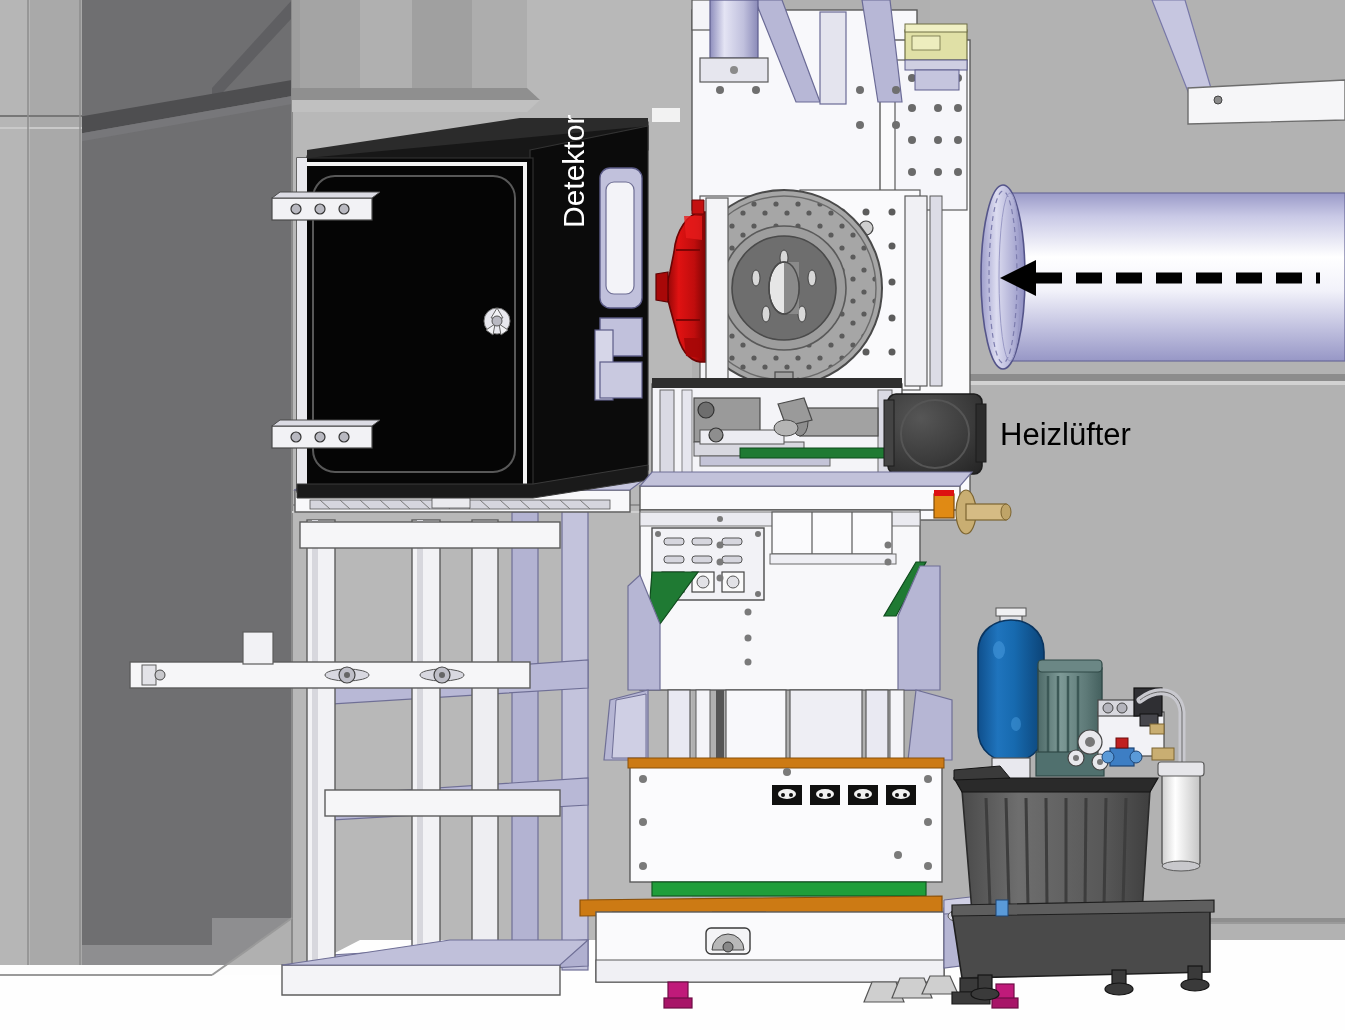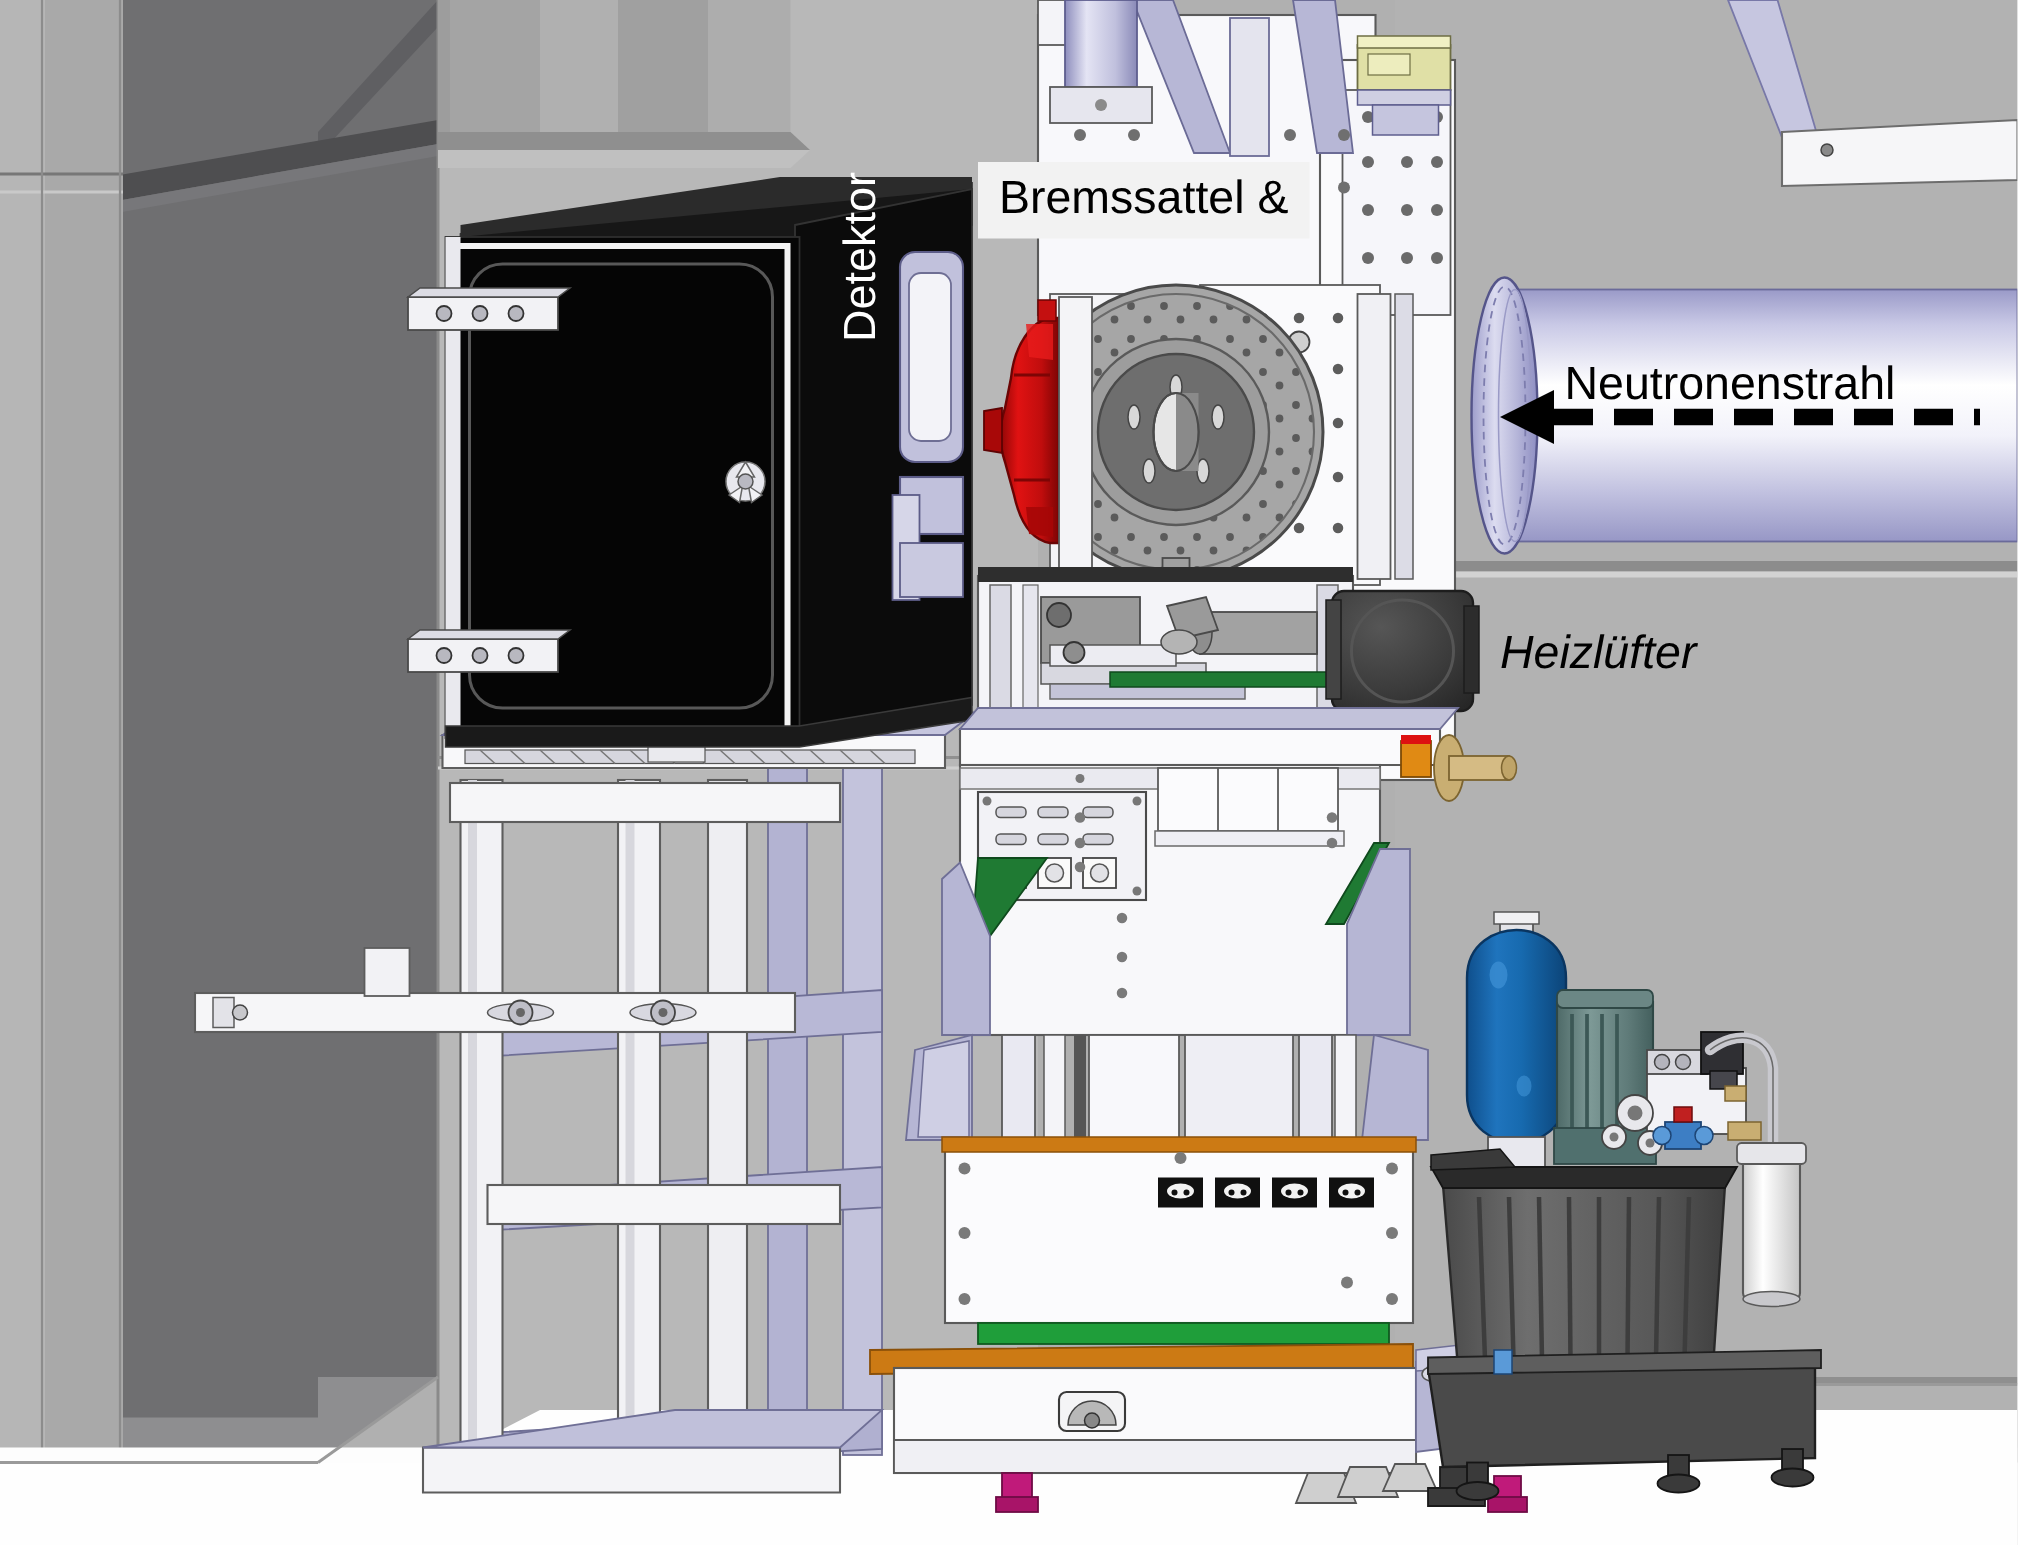--- a/index.html
+++ b/index.html
@@ -16,21 +16,21 @@
     white-space:nowrap;
     line-height:1.18;
   }
   .lbl-box{
     background:#f2f2f2;
     padding:6px 14px 8px 14px;
     box-shadow:0 0 0 0 transparent;
   }
   #lbl-brems{left:652px;top:108px;font-size:31px;}
   #lbl-neutron{left:1043px;top:238px;font-size:31px;}
-  #lbl-heiz{left:1000px;top:417px;font-size:31px;font-style:italic;}
+  #lbl-heiz{left:1000px;top:417px;font-size:31px;}
   #lbl-hydr{left:1088px;top:619px;font-size:31px;}
   #lbl-detektor{
     left:556px;top:228px;font-size:30px;color:#ffffff;
     transform:rotate(-90deg);transform-origin:0 0;
   }
 </style>
 </head>
 <body>
 
 <div id="stage">
@@ -661,23 +661,21 @@
   </g>
 
   <g>
     <polygon points="1000,278 1036,260 1036,296" fill="#000000"></polygon>
     <line x1="1036" y1="278" x2="1320" y2="278" stroke="#000000" stroke-width="11" stroke-dasharray="26 14"></line>
   </g>
 
 </svg>
 
 <div class="lbl lbl-box" id="lbl-brems">
-  <div>Bremssattel &amp;</div>
 </div>
 
-<div class="lbl" id="lbl-neutron">Neutronenstrahl</div>
 
 <div class="lbl" id="lbl-heiz">Heizlüfter</div>
 
 
 <div class="lbl" id="lbl-detektor">Detektor</div>
 
 </div>
 
 </body></html>

